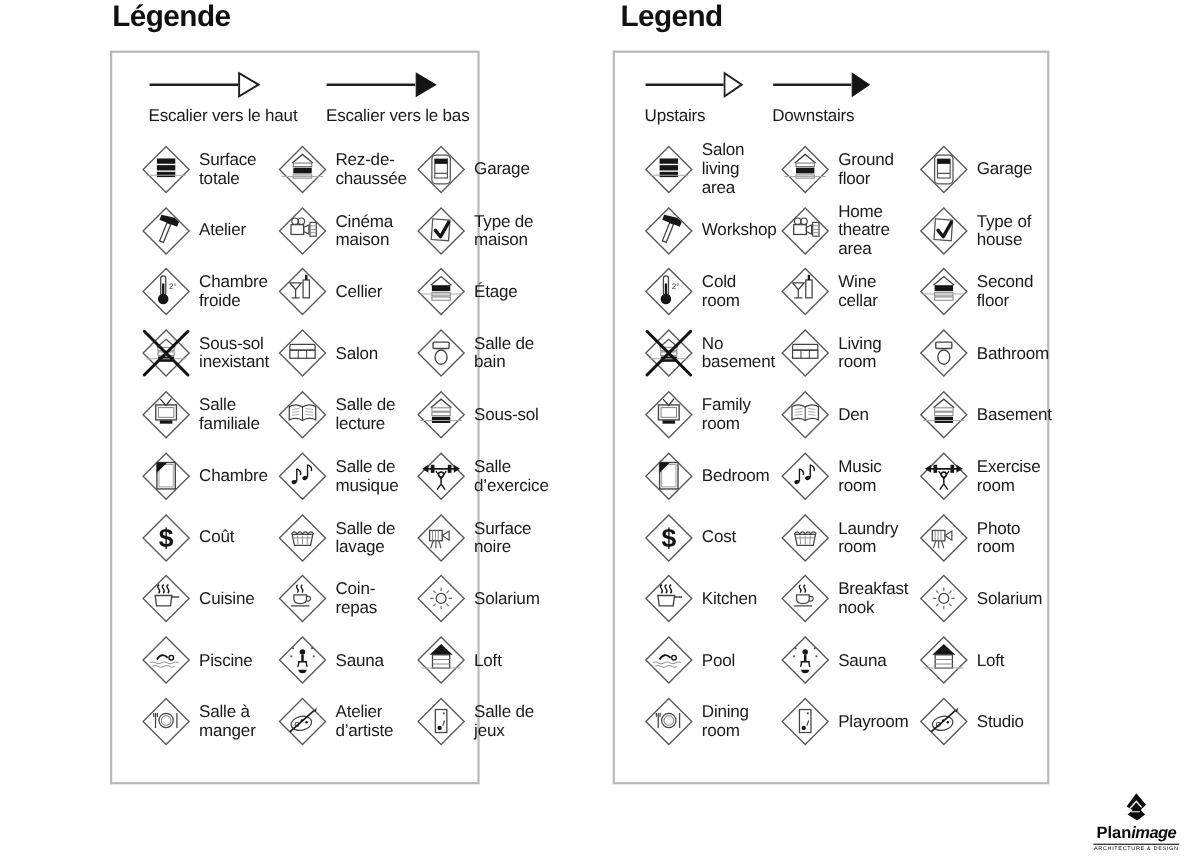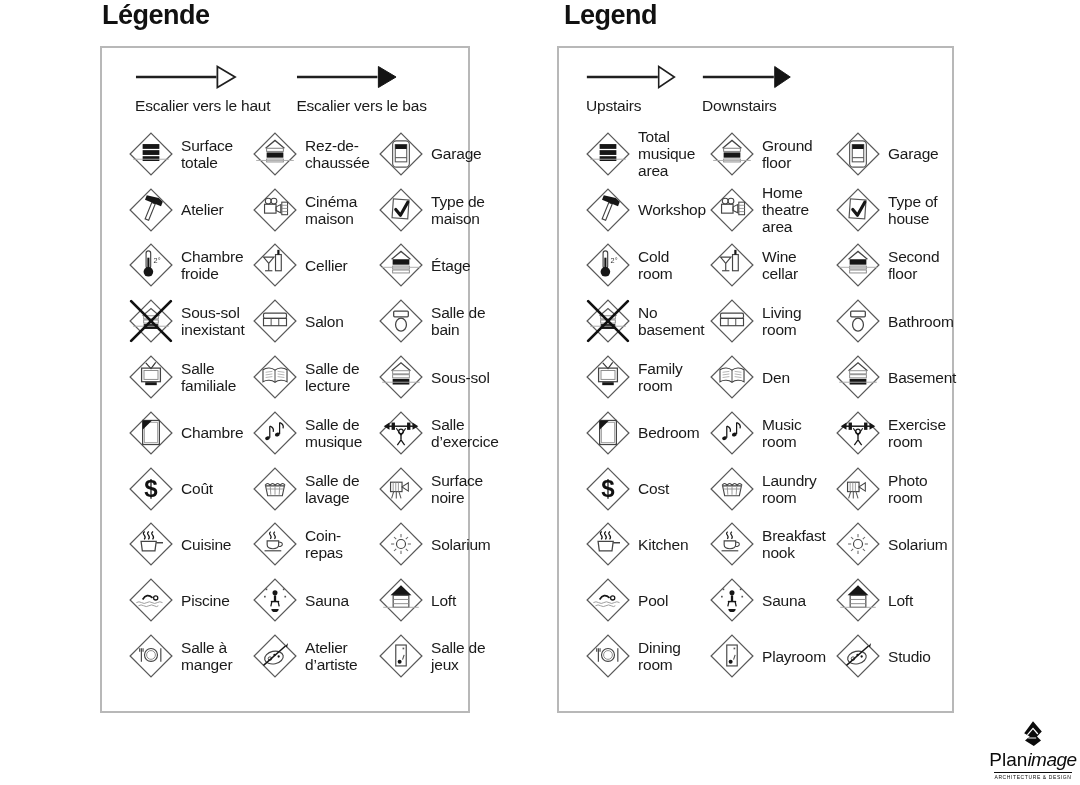--- a/index.html
+++ b/index.html
@@ -9,21 +9,21 @@
   }
   .title{
     position:absolute;top:0px;font-size:27px;font-weight:bold;letter-spacing:-0.5px;color:#111;
   }
   #title-fr{left:102px;}
   #title-en{left:564px;}
   .panel{
     position:absolute;top:46px;height:667px;background:#fff;
     border:2px solid #b8b8b8;box-sizing:border-box;
   }
-  #panel-fr{left:100px;width:370px;}
+  #panel-fr{left:100px;width:336px;}
   #panel-en{left:557px;width:397px;}
   .stairs{display:flex;padding:14px 0 0 33px;height:64px;align-items:flex-start;}
   #panel-en .stairs{padding-left:27px;}
   .stair{display:flex;flex-direction:column;}
   .stair + .stair{margin-left:26px;}
   .arrow-svg{width:102px;height:30px;display:block;}
   #panel-en .arrow-svg{width:90px;}
   .arrow-svg line{stroke:#1f1f1f;stroke-width:2.4;}
   .head-open{fill:#ffffff;stroke:#1f1f1f;stroke-width:1.8;}
   .head-filled{fill:#141414;stroke:#141414;}
@@ -35,21 +35,21 @@
   .cell{display:flex;align-items:center;padding-left:6px;}
   .dico-wrap{flex:0 0 auto;margin-right:7px;line-height:0;}
   .dico{width:46px;height:46px;display:block;}
   .dmd{fill:#fff;stroke:#5a5a5a;stroke-width:1.2;}
   .cell-label{
     font-size:15.5px;line-height:17px;letter-spacing:-0.2px;
     width:max-content;max-width:70px;
   }
   .logo{position:absolute;left:988px;top:717px;width:90px;text-align:center;}
   .logo-icon{line-height:0;}
-  .logo-text{font-size:19px;font-weight:normal;color:#0b0b0b;white-space:nowrap;margin-top:-2px;}
+  .logo-text{font-size:15px;font-weight:bold;color:#0b0b0b;white-space:nowrap;margin-top:-2px;}
   .logo-text .it{font-style:italic;letter-spacing:-0.5px;}
   .logo-tagline{font-size:5px;letter-spacing:0.6px;color:#0b0b0b;border-top:1px solid #0b0b0b;margin:1px 6px 0 6px;padding-top:1px;}
 </style>
 </head>
 <body>
 
 <div class="title" id="title-fr">Légende</div>
 <div class="title" id="title-en">Legend</div>
 
 <div class="panel" id="panel-fr">
@@ -553,21 +553,21 @@
           <svg class="dico" viewBox="0 0 44 44">
             <polygon class="dmd" points="22,2 42,22 22,42 2,22"></polygon>
             <g fill="#161616">
               <rect x="14" y="12.5" width="16" height="4.6"></rect>
               <rect x="14" y="18.3" width="16" height="4.6"></rect>
               <rect x="14" y="24.1" width="16" height="4.6"></rect>
             </g>
             <line x1="5" y1="27" x2="39" y2="27" stroke="#aaa" stroke-width="0.9"></line>
           </svg>
         </span>
-    <span class="cell-label">Total musique area</span>
+    <span class="cell-label">Salon living area</span>
   </div>
 
   <div class="cell">
     <span class="dico-wrap">
           <svg class="dico" viewBox="0 0 44 44">
             <polygon class="dmd" points="22,2 42,22 22,42 2,22"></polygon>
             <polyline points="13,16.5 22,9 31,16.5" fill="none" stroke="#444" stroke-width="1.2"></polyline>
             <rect x="14" y="16.5" width="16" height="3" fill="none" stroke="#777" stroke-width="0.9"></rect>
             <rect x="14" y="20.5" width="16" height="5" fill="#161616"></rect>
             <rect x="14" y="26.8" width="16" height="2.8" fill="none" stroke="#888" stroke-width="0.9"></rect>

